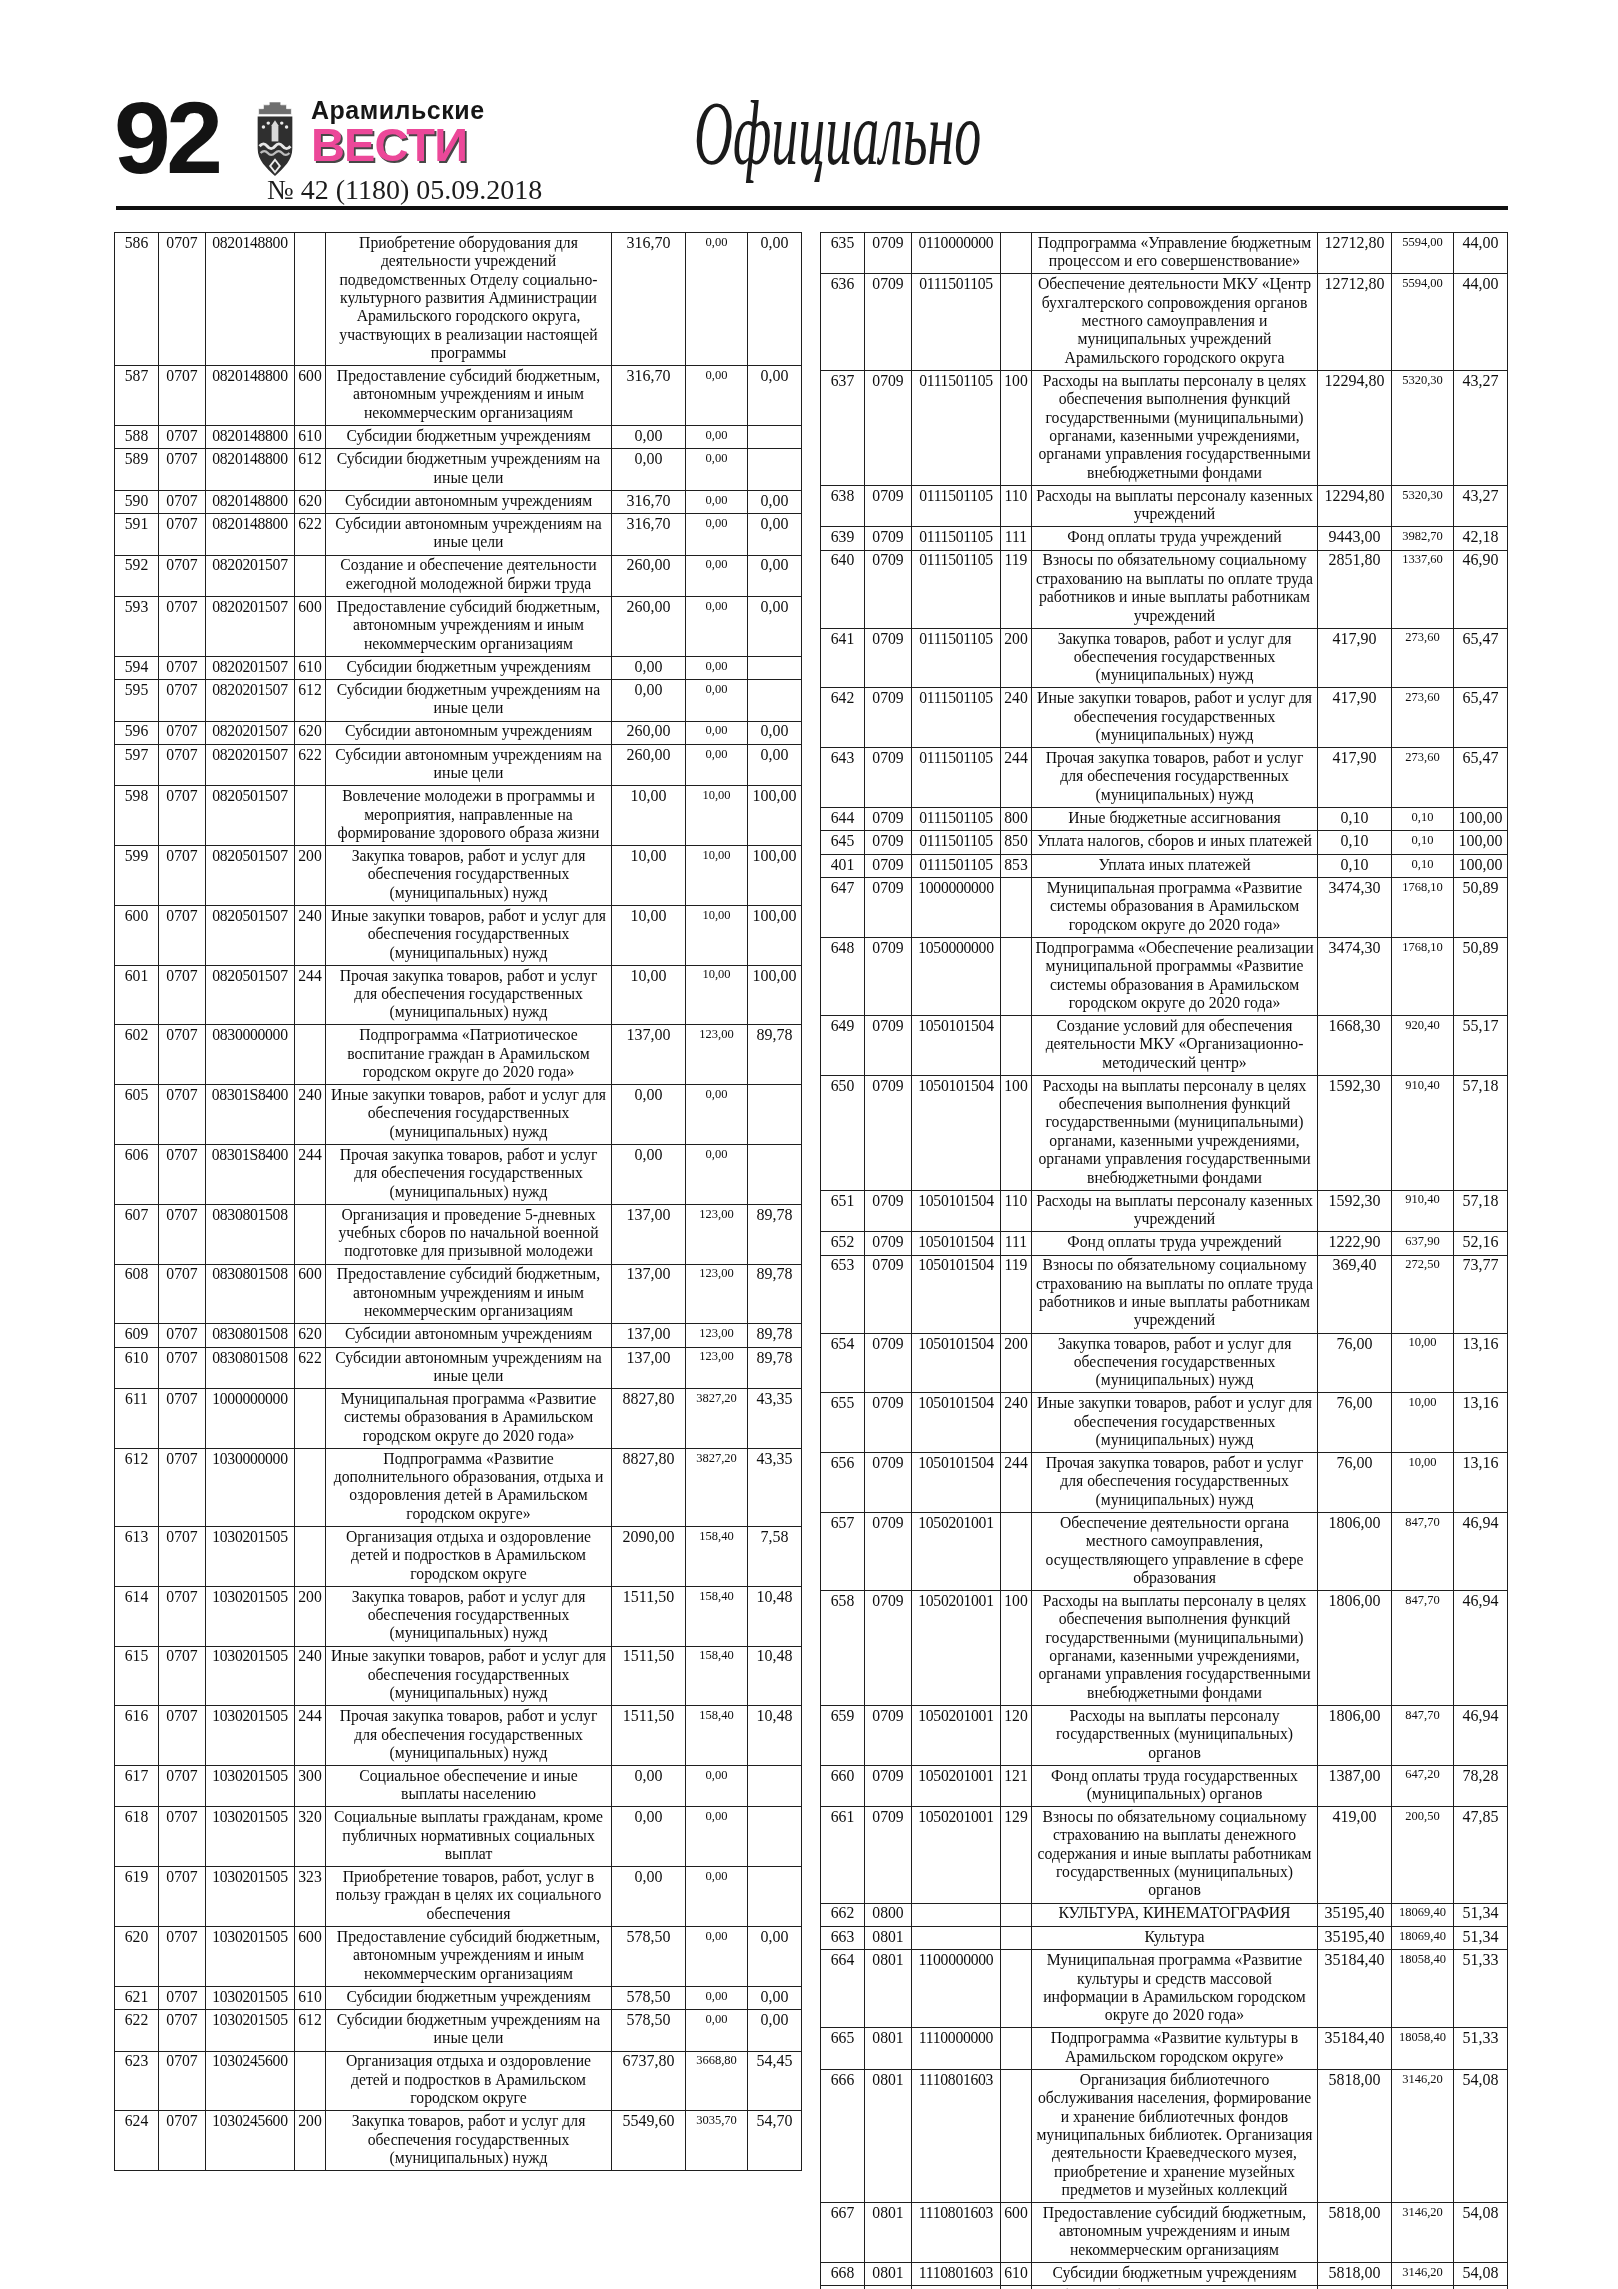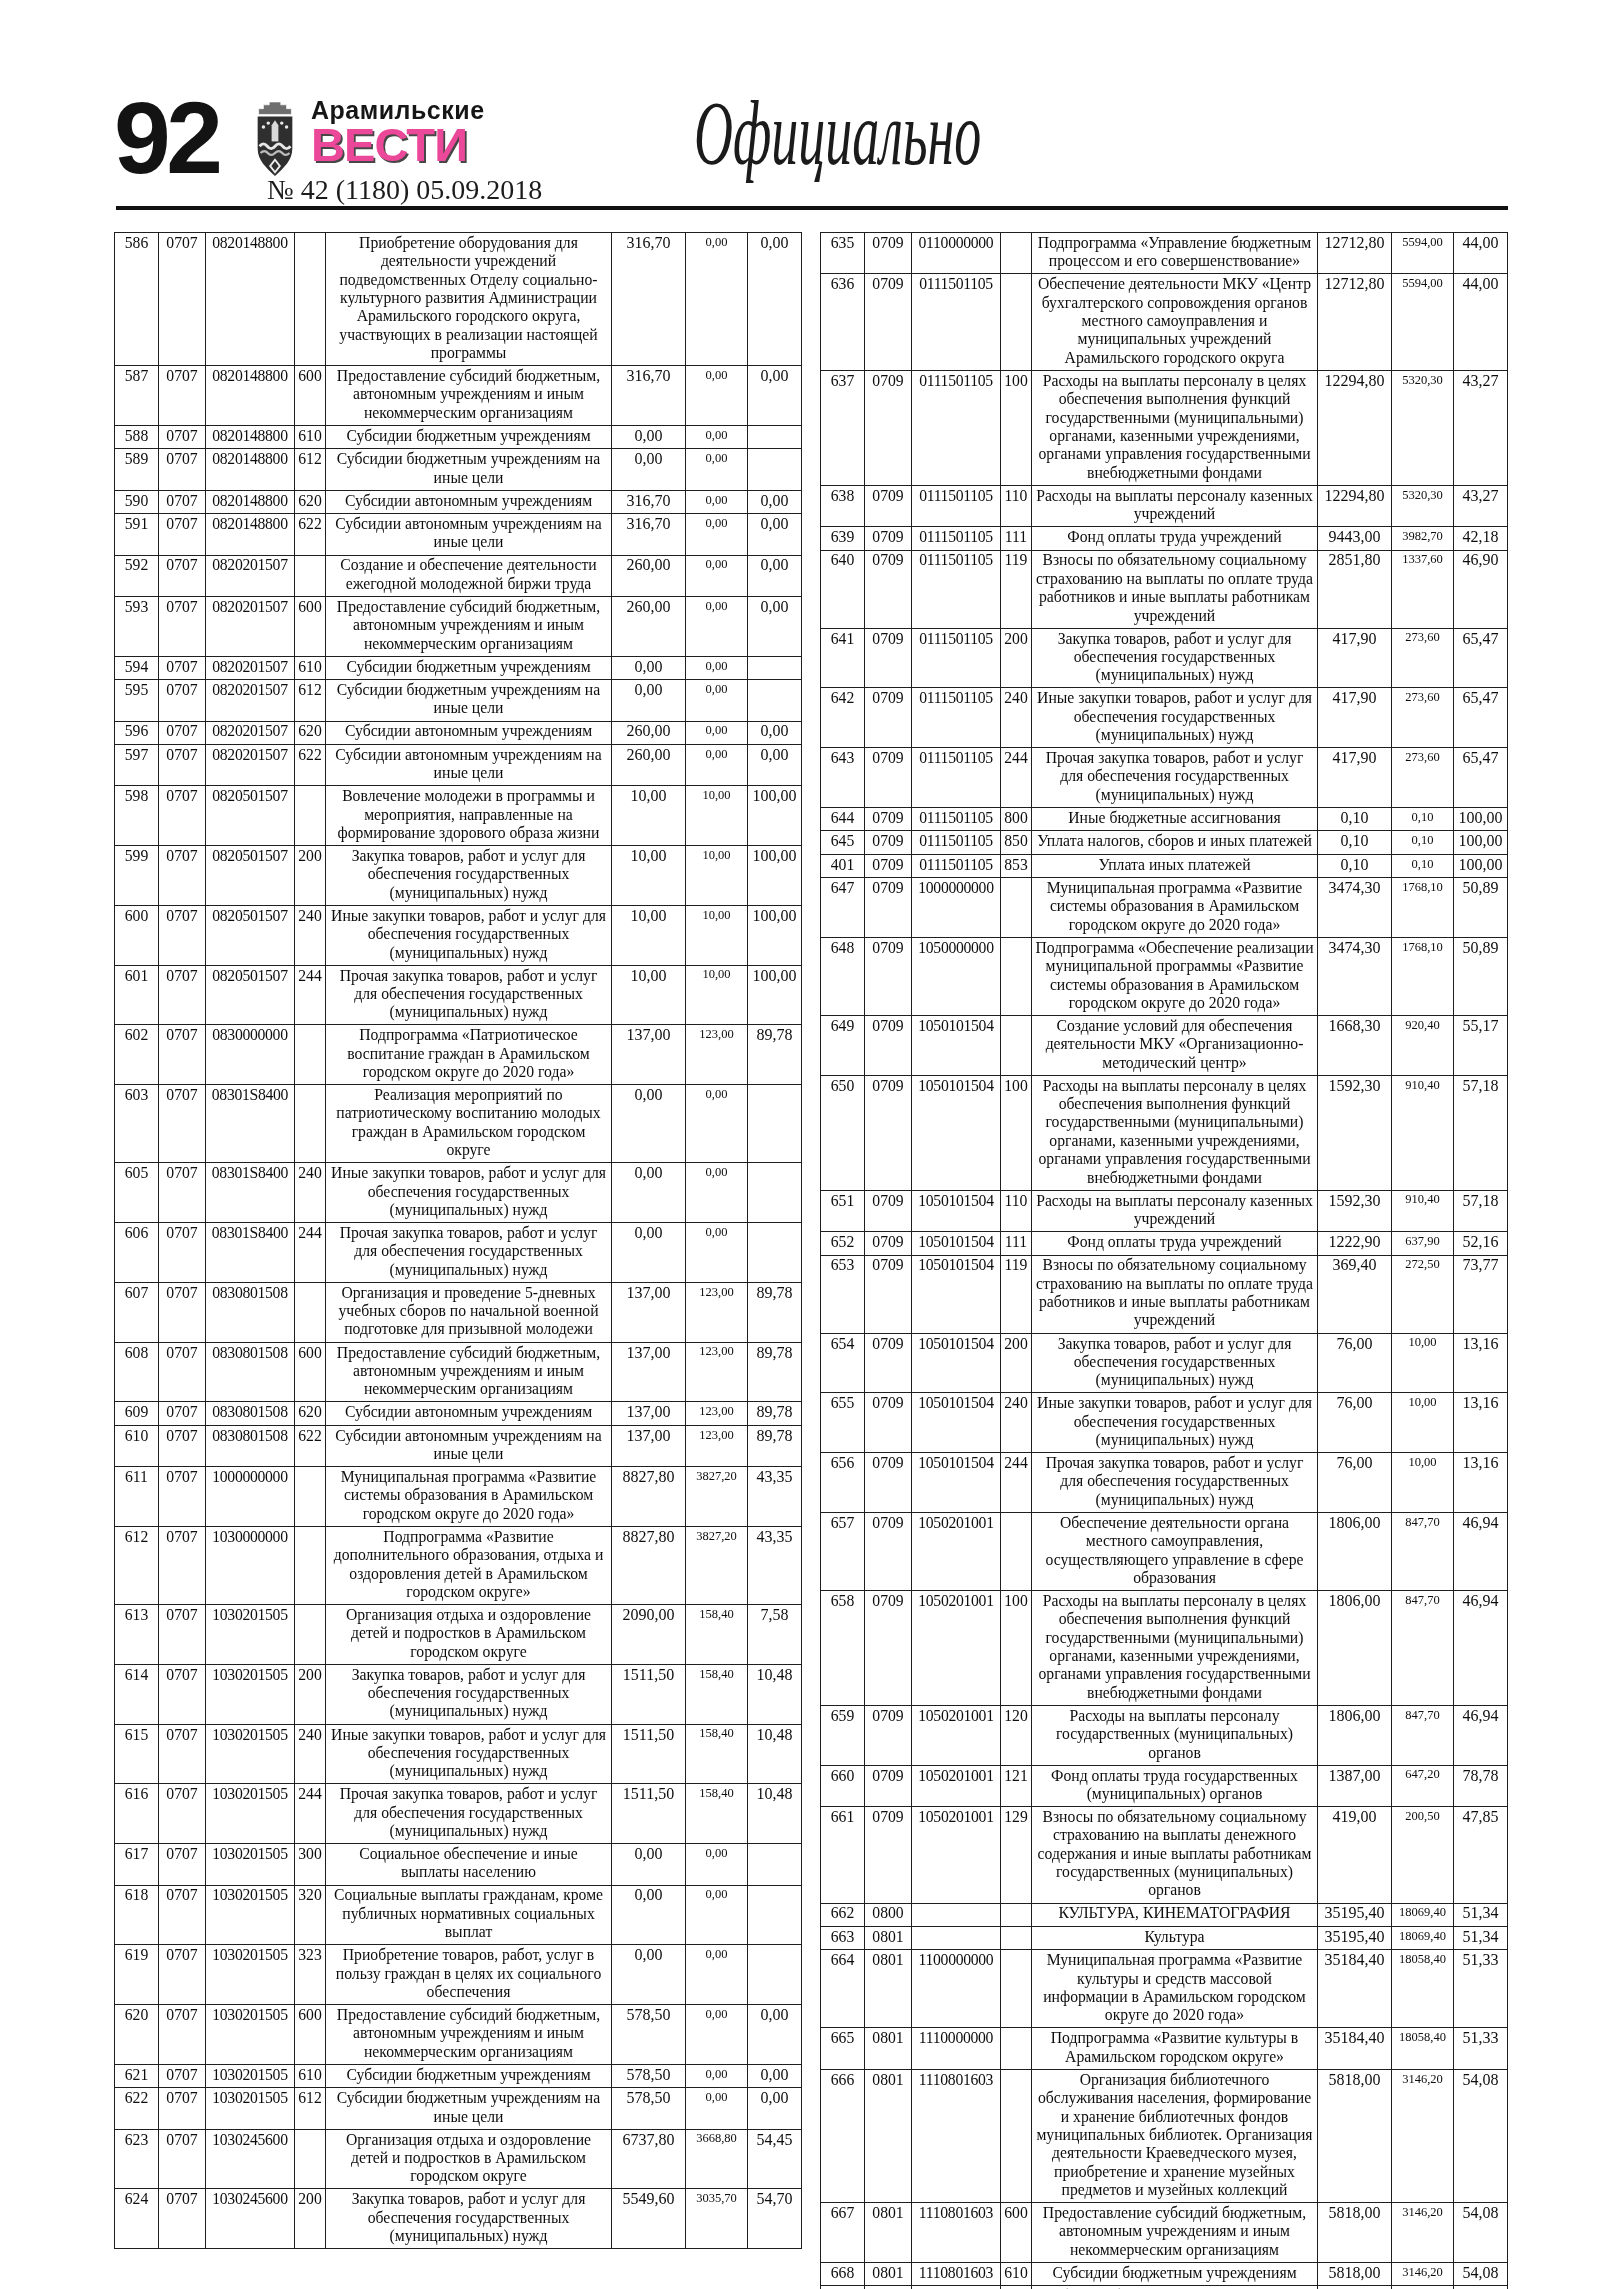--- a/index.html
+++ b/index.html
@@ -261,30 +261,20 @@
           <td class="c0">602</td>
           <td class="c1">0707</td>
           <td class="c2">0830000000</td>
           <td class="c3"></td>
           <td class="c4">Подпрограмма «Патриотическое воспитание граждан в Арамильском городском округе до 2020 года»</td>
           <td class="c5">137,00</td>
           <td class="c6">123,00</td>
           <td class="c7">89,78</td>
         </tr>
         <tr>
-          <td class="c0">603</td>
-          <td class="c1">0707</td>
-          <td class="c2">08301S8400</td>
-          <td class="c3"></td>
-          <td class="c4">Реализация мероприятий по патриотическому воспитанию молодых граждан в Арамильском городском округе</td>
-          <td class="c5">0,00</td>
-          <td class="c6">0,00</td>
-          <td class="c7"></td>
-        </tr>
-        <tr>
           <td class="c0">605</td>
           <td class="c1">0707</td>
           <td class="c2">08301S8400</td>
           <td class="c3">240</td>
           <td class="c4">Иные закупки товаров, работ и услуг для обеспечения государственных (муниципальных) нужд</td>
           <td class="c5">0,00</td>
           <td class="c6">0,00</td>
           <td class="c7"></td>
         </tr>
         <tr>
@@ -743,21 +733,21 @@
           <td class="c7">46,94</td>
         </tr>
         <tr>
           <td class="c0">660</td>
           <td class="c1">0709</td>
           <td class="c2">1050201001</td>
           <td class="c3">121</td>
           <td class="c4">Фонд оплаты труда государственных (муниципальных) органов</td>
           <td class="c5">1387,00</td>
           <td class="c6">647,20</td>
-          <td class="c7">78,78</td>
+          <td class="c7">78,28</td>
         </tr>
         <tr>
           <td class="c0">661</td>
           <td class="c1">0709</td>
           <td class="c2">1050201001</td>
           <td class="c3">129</td>
           <td class="c4">Взносы по обязательному социальному страхованию на выплаты денежного содержания и иные выплаты работникам государственных (муниципальных) органов</td>
           <td class="c5">419,00</td>
           <td class="c6">200,50</td>
           <td class="c7">47,85</td>

